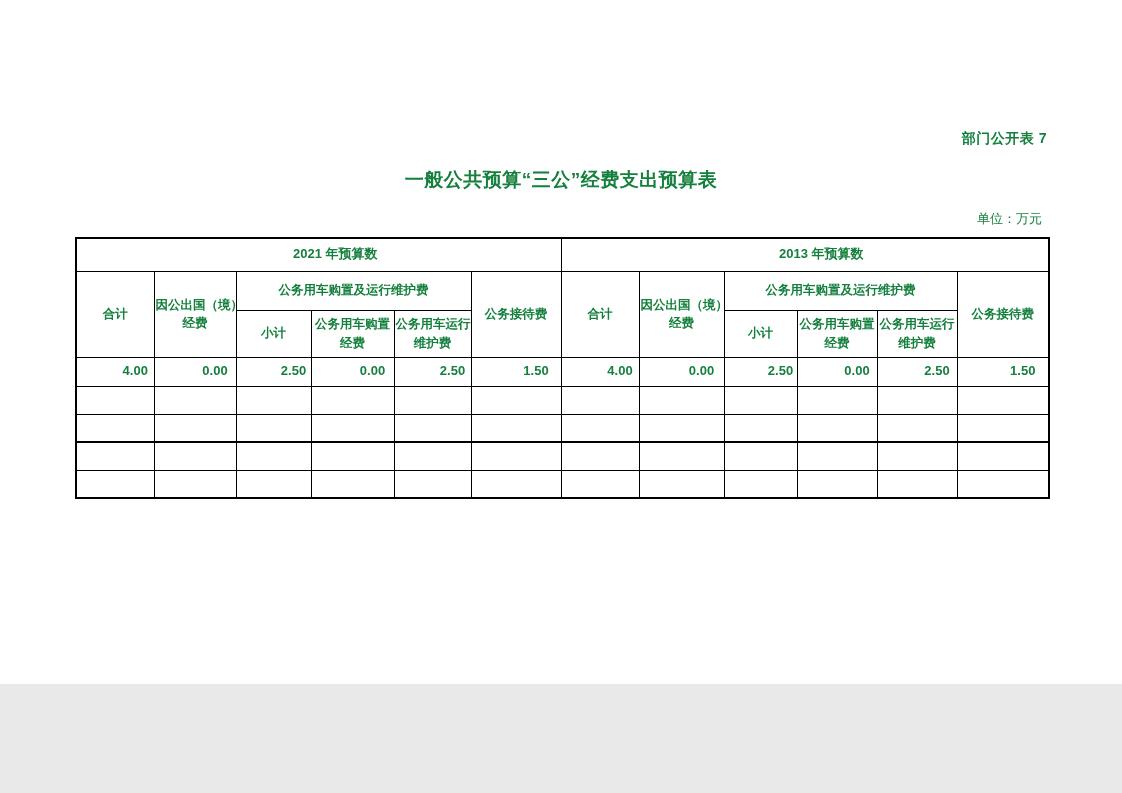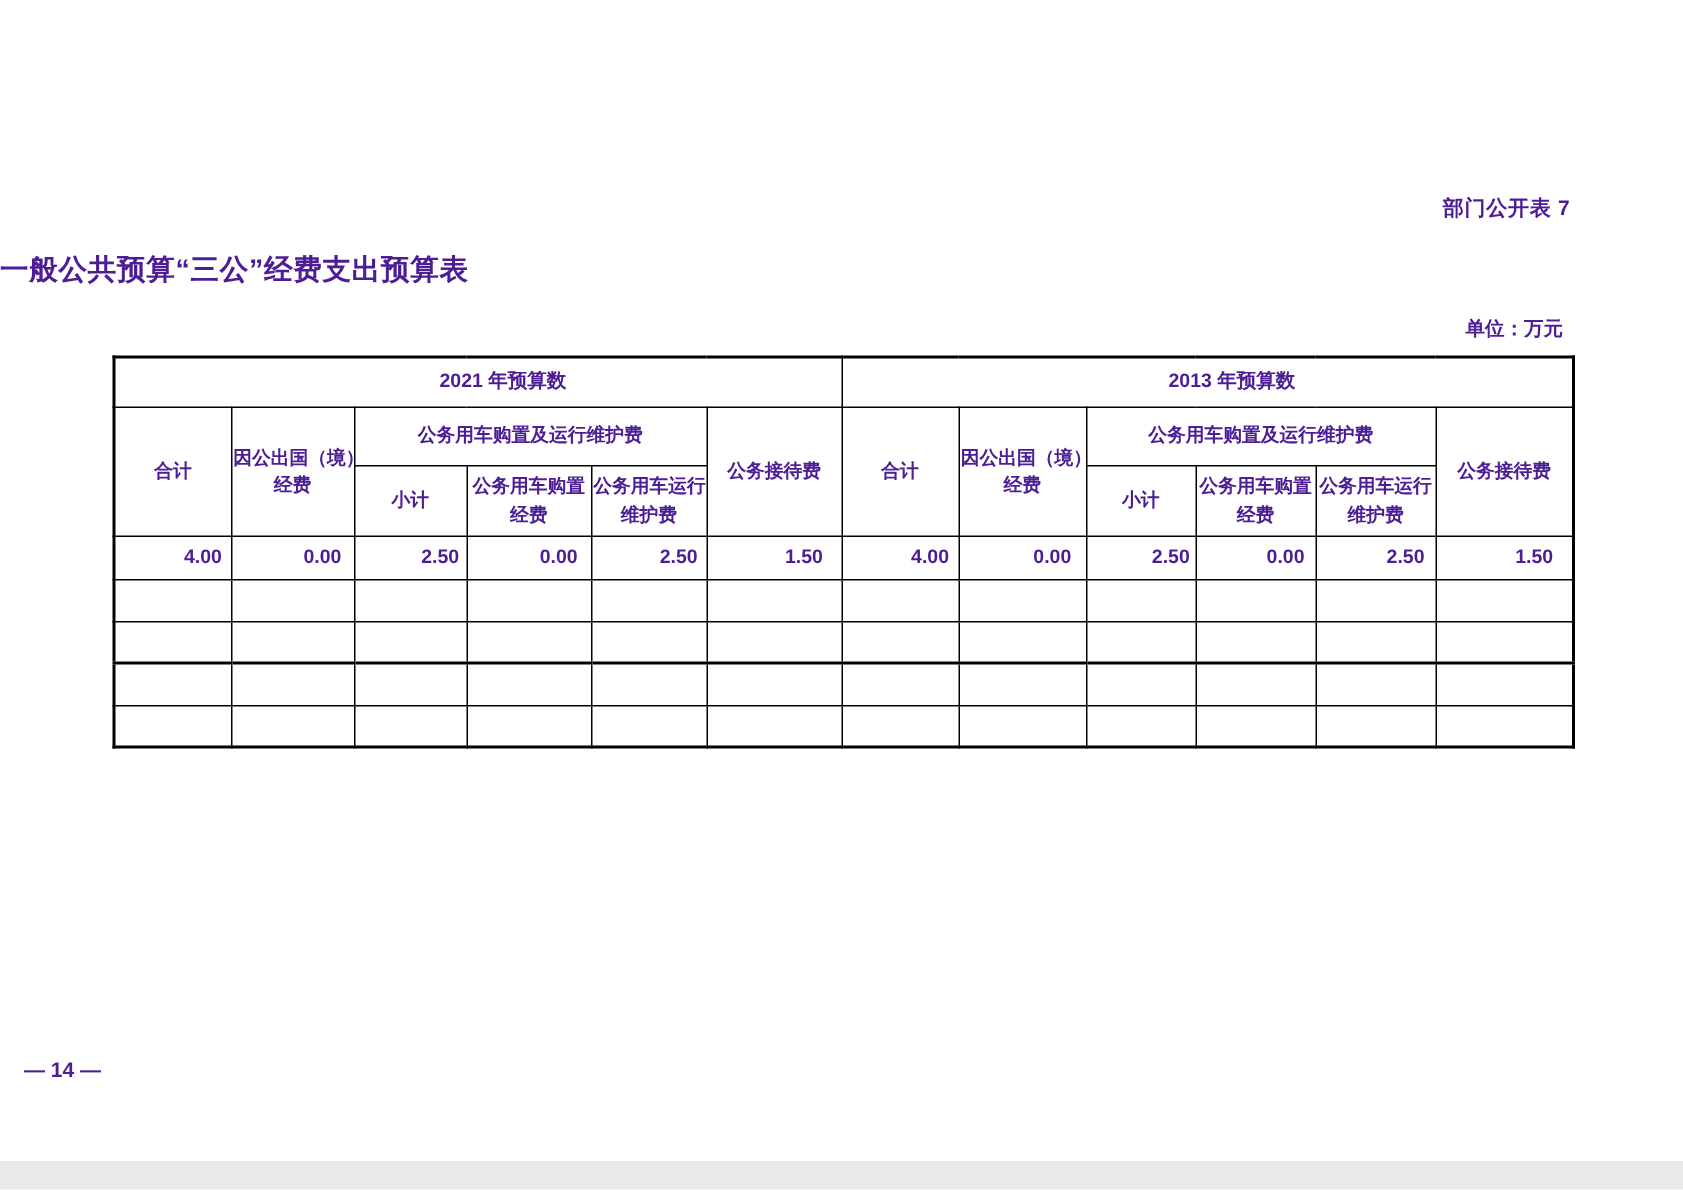--- a/index.html
+++ b/index.html
@@ -1,50 +1,51 @@
 <!DOCTYPE html>
 <html><head>
 <meta charset="utf-8">
 <style>
   * { box-sizing: border-box; }
   html, body { margin: 0; padding: 0; background: #e9e9e9; }
   .page {
     position: relative;
     width: 1122px;
-    height: 774px;
+    height: 684px;
     margin: 0 auto;
     background: #ffffff;
     font-family: "Liberation Sans", sans-serif;
-    color: #4c1d95;
+    color: #15803d;
     overflow: hidden;
   }
   .doc-label {
     position: absolute;
     top: 130px;
     right: 75px;
     font-size: 14px;
     font-weight: 600;
     letter-spacing: 0.5px;
   }
   .title {
     position: absolute;
     top: 167px;
     left: 0;
     width: 100%;
+    text-align: center;
     font-size: 19px;
     font-weight: 700;
     letter-spacing: 0.5px;
     margin: 0;
   }
   .unit-note {
     position: absolute;
     top: 210px;
     right: 80px;
     font-size: 13px;
-    font-weight: 700;
+    font-weight: 400;
   }
   table.budget {
     position: absolute;
     top: 237px;
     left: 75px;
     width: 973px;
     border-collapse: collapse;
     table-layout: fixed;
     border: 2px solid #000;
   }

